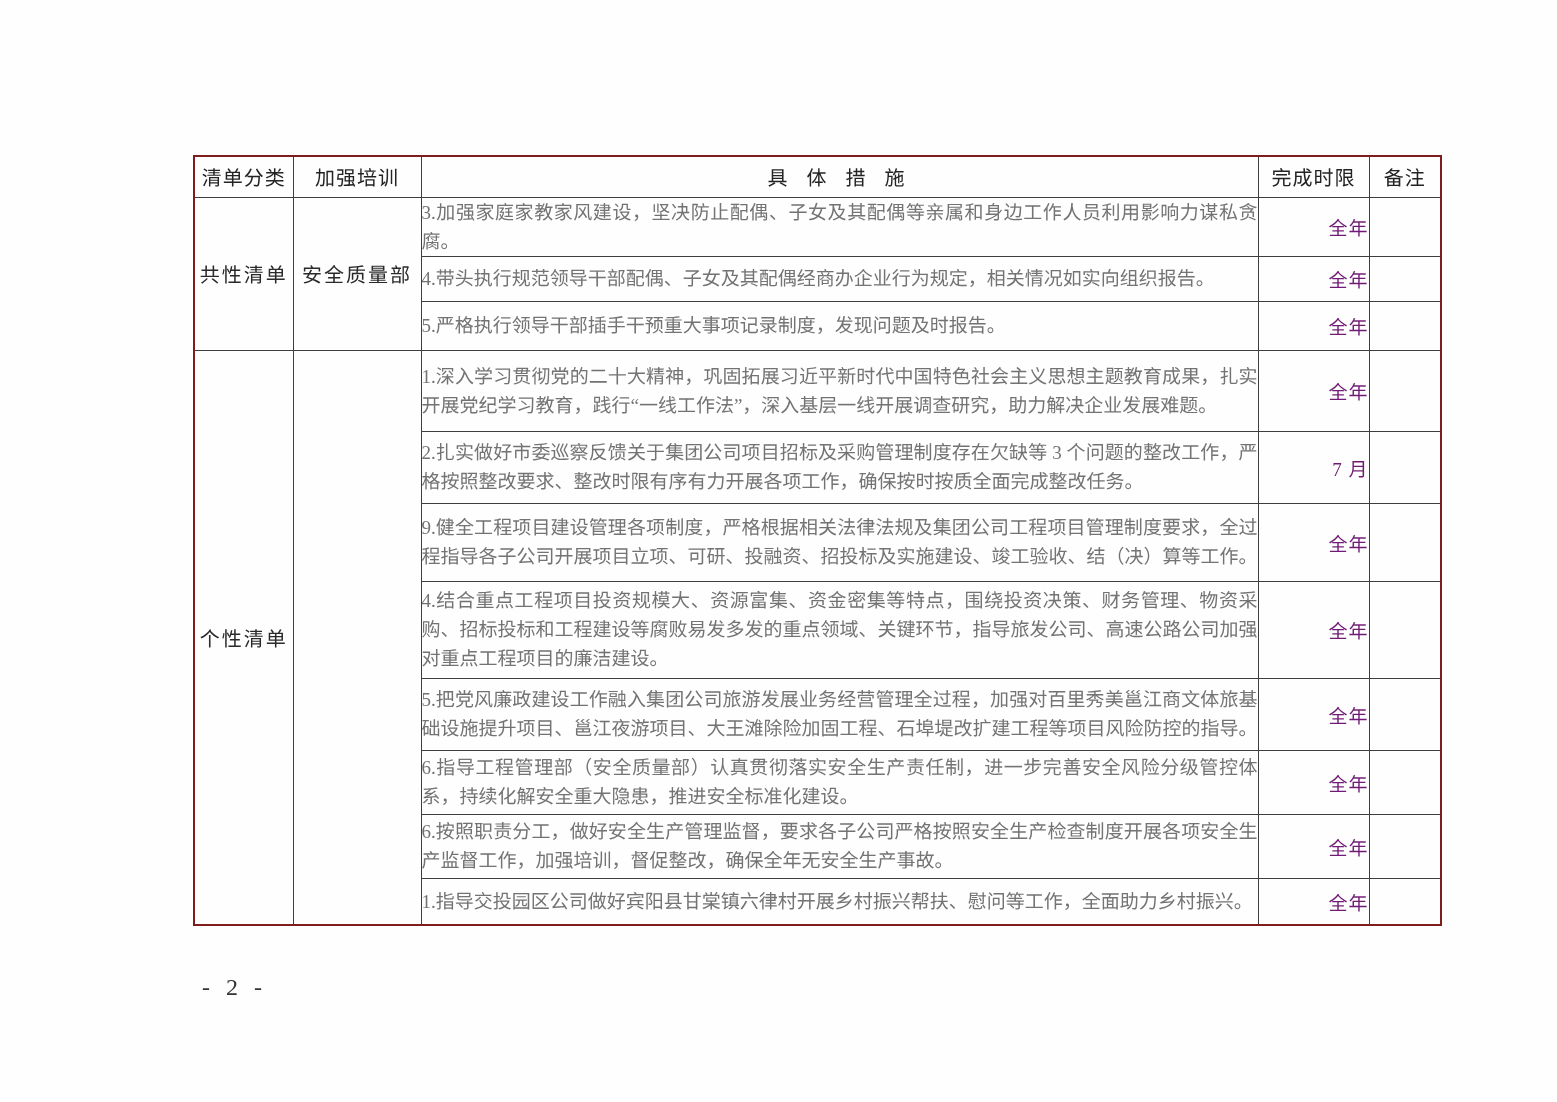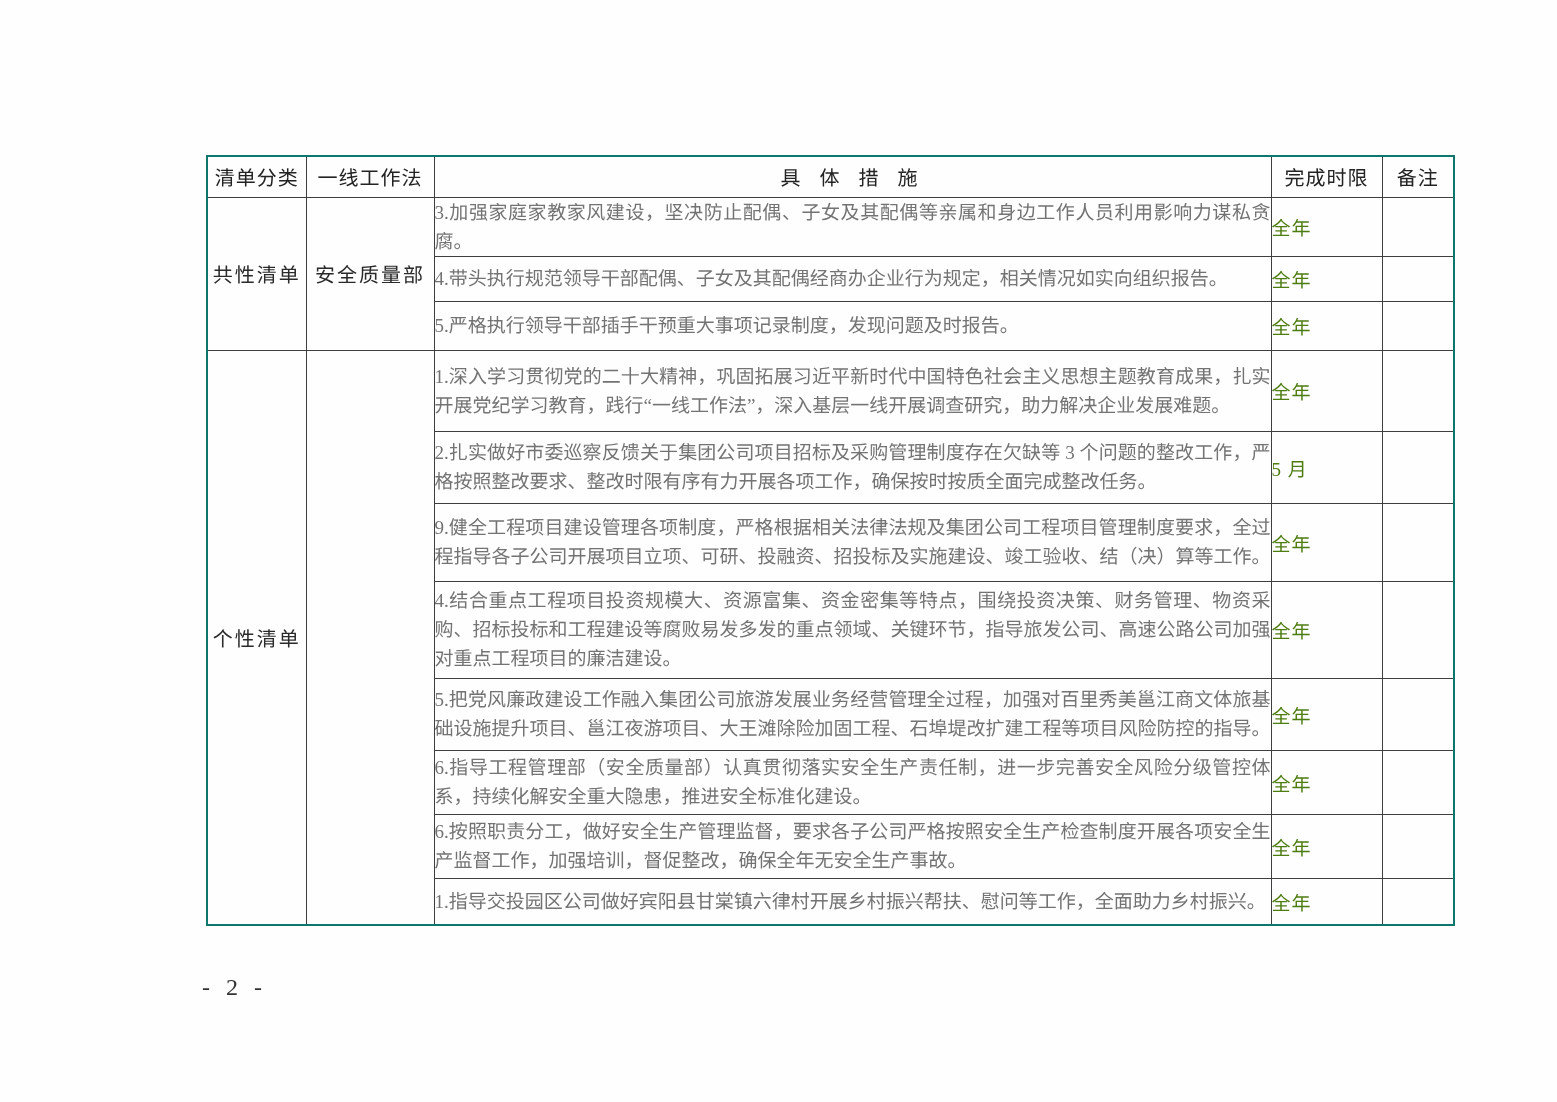--- a/index.html
+++ b/index.html
@@ -11,26 +11,26 @@
     position: relative;
     width: 1557px;
     height: 1102px;
     background: #fefefe;
     font-family: "Liberation Serif", "DejaVu Serif", serif;
     color: #262626;
     overflow: hidden;
   }
   table.doc-table {
     position: absolute;
-    left: 206px;
+    left: 193px;
     top: 155px;
     width: 1247px;
     border-collapse: collapse;
     table-layout: fixed;
-    border: 2px solid #0f766e;
+    border: 2px solid #7f1d1d;
   }
   table.doc-table td, table.doc-table th {
     border: 1.5px solid #3e3e3e;
     padding: 0;
     vertical-align: middle;
     font-weight: normal;
     background: transparent;
   }
   .hdr {
     font-size: 20px;
@@ -50,23 +50,23 @@
   }
   .cell-measure {
     font-size: 19px;
     line-height: 29px;
     text-align: justify;
     padding: 3px 8px 3px 9px;
     color: #737373;
   }
   .cell-deadline {
     font-size: 19px;
-    text-align: left;
+    text-align: right;
     letter-spacing: 1px;
-    color: #4d7c0f;
+    color: #701a75;
   }
   .cell-remark {
     font-size: 19px;
     text-align: center;
   }
   .page-number {
     position: absolute;
     left: 202px;
     top: 974px;
     font-size: 24px;
@@ -85,21 +85,21 @@
       <col style="width:99px">
       <col style="width:128px">
       <col style="width:837px">
       <col style="width:111px">
       <col style="width:72px">
     </colgroup>
     <tbody>
 
       <tr style="height:41px">
         <th class="hdr">清单分类</th>
-        <th class="hdr">一线工作法</th>
+        <th class="hdr">加强培训</th>
         <th class="hdr hdr-measures">具 体 措 施</th>
         <th class="hdr">完成时限</th>
         <th class="hdr">备注</th>
       </tr>
 
       <tr style="height:47px">
         <td class="cell-cat" rowspan="3">共性清单</td>
         <td class="cell-proj" rowspan="3">安全质量部</td>
         <td class="cell-measure">3.加强家庭家教家风建设，坚决防止配偶、子女及其配偶等亲属和身边工作人员利用影响力谋私贪腐。</td>
         <td class="cell-deadline">全年</td>
@@ -118,21 +118,21 @@
 
       <tr style="height:81px">
         <td class="cell-cat" rowspan="8">个性清单</td>
         <td class="cell-proj" rowspan="8"></td>
         <td class="cell-measure">1.深入学习贯彻党的二十大精神，巩固拓展习近平新时代中国特色社会主义思想主题教育成果，扎实开展党纪学习教育，践行“一线工作法”，深入基层一线开展调查研究，助力解决企业发展难题。</td>
         <td class="cell-deadline">全年</td>
         <td class="cell-remark"></td>
       </tr>
       <tr style="height:72px">
         <td class="cell-measure">2.扎实做好市委巡察反馈关于集团公司项目招标及采购管理制度存在欠缺等 3 个问题的整改工作，严格按照整改要求、整改时限有序有力开展各项工作，确保按时按质全面完成整改任务。</td>
-        <td class="cell-deadline">5 月</td>
+        <td class="cell-deadline">7 月</td>
         <td class="cell-remark"></td>
       </tr>
       <tr style="height:78px">
         <td class="cell-measure">9.健全工程项目建设管理各项制度，严格根据相关法律法规及集团公司工程项目管理制度要求，全过程指导各子公司开展项目立项、可研、投融资、招投标及实施建设、竣工验收、结（决）算等工作。</td>
         <td class="cell-deadline">全年</td>
         <td class="cell-remark"></td>
       </tr>
       <tr style="height:97px">
         <td class="cell-measure">4.结合重点工程项目投资规模大、资源富集、资金密集等特点，围绕投资决策、财务管理、物资采购、招标投标和工程建设等腐败易发多发的重点领域、关键环节，指导旅发公司、高速公路公司加强对重点工程项目的廉洁建设。</td>
         <td class="cell-deadline">全年</td>

